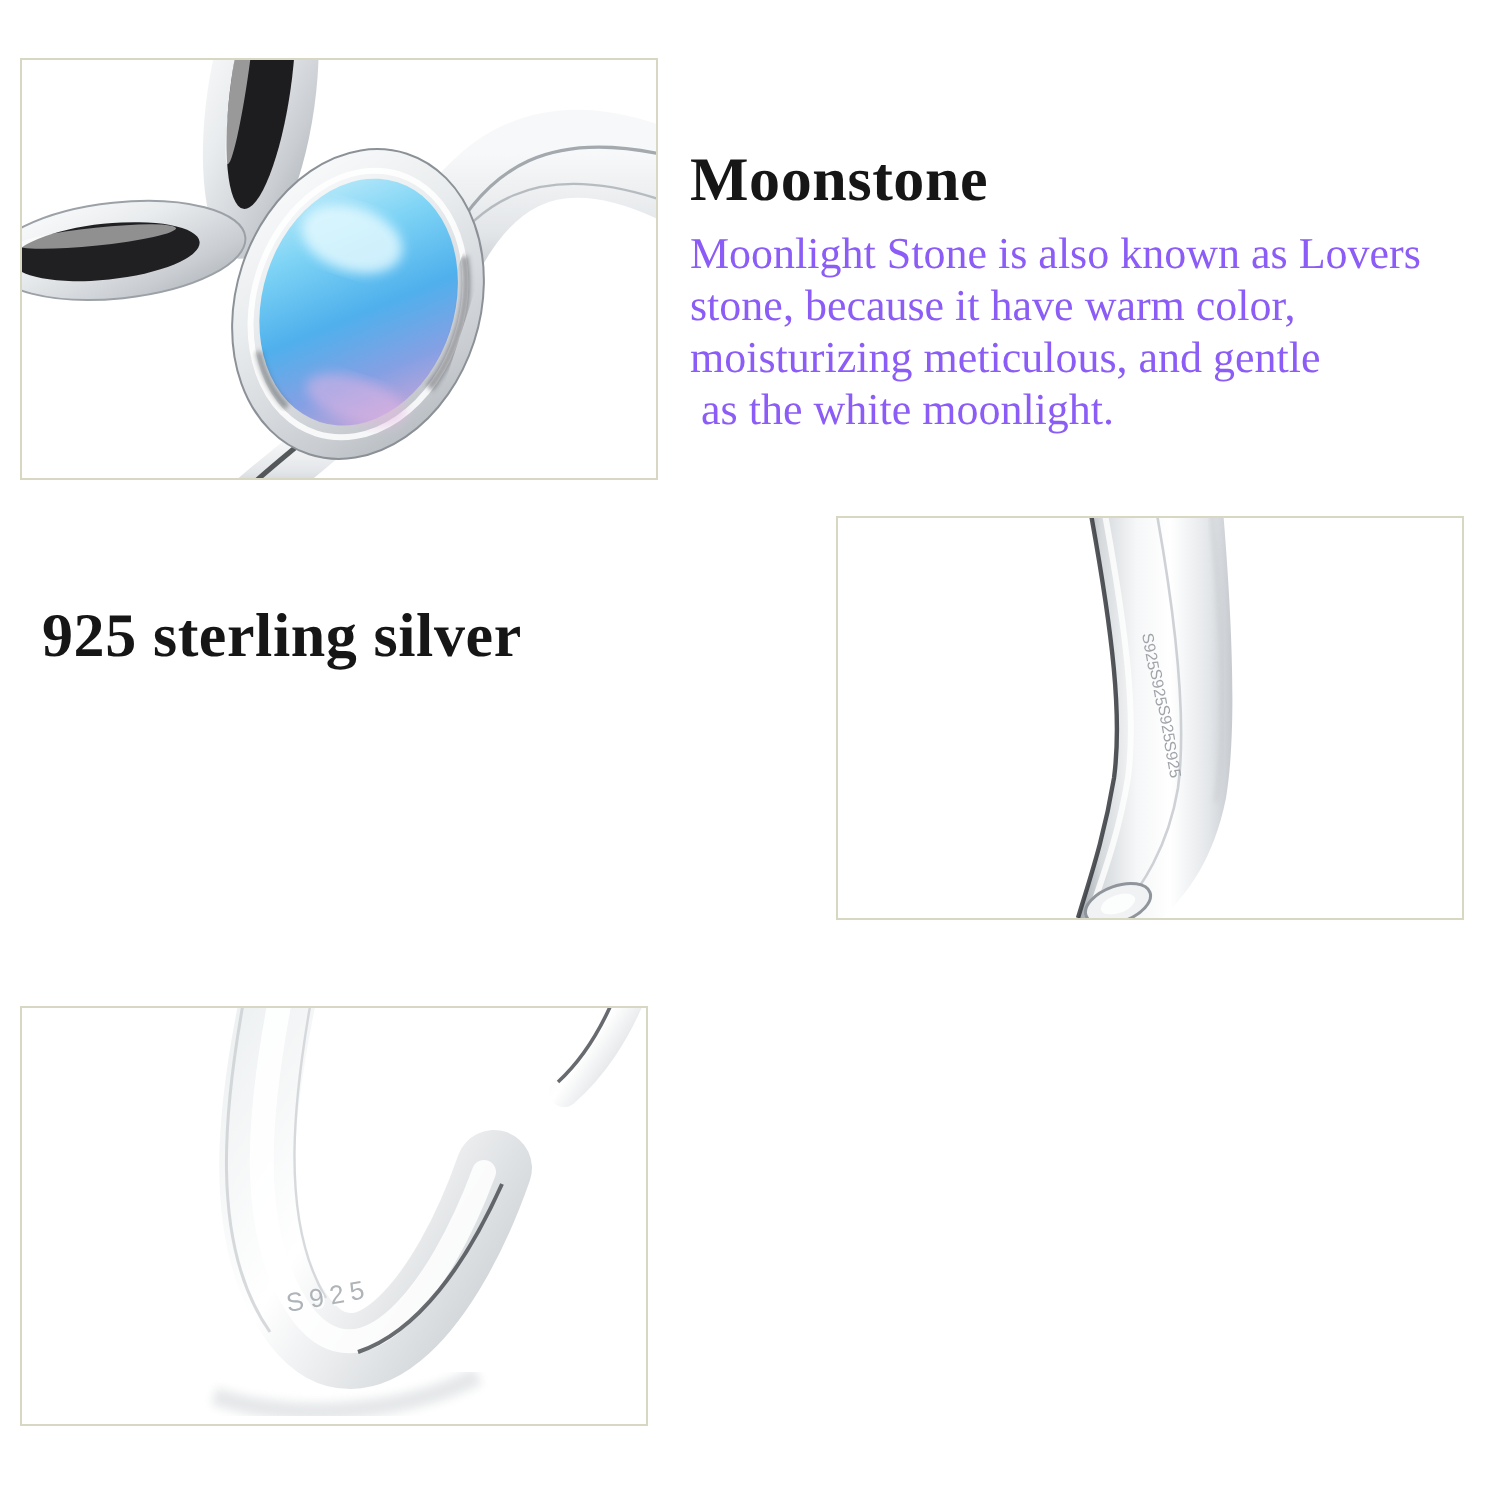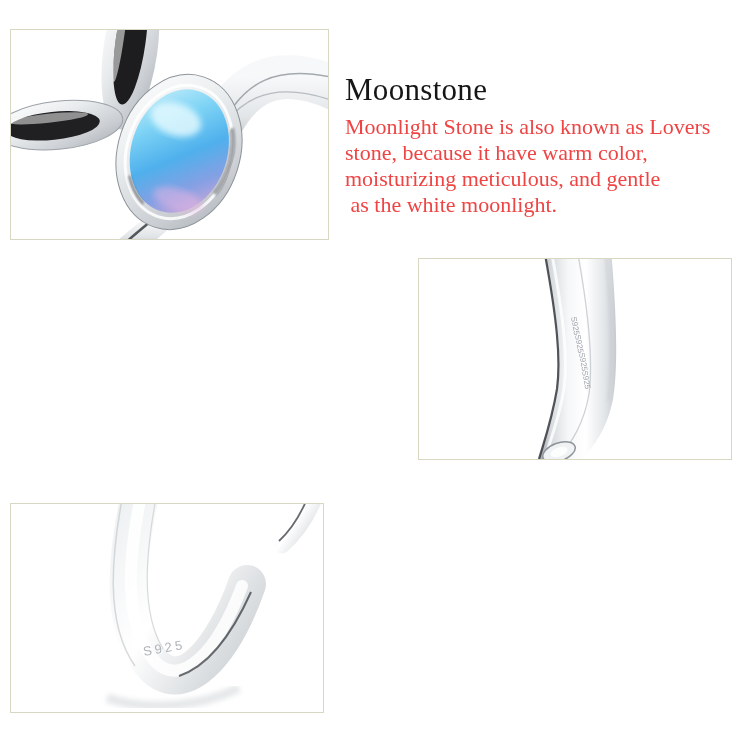--- a/index.html
+++ b/index.html
@@ -14,26 +14,26 @@
   }
   .photo svg{display:block;width:100%;height:100%}
   #ph1{left:10px;top:29px;width:319px;height:211px}
   #ph2{left:418px;top:258px;width:314px;height:202px}
   #ph3{left:10px;top:503px;width:314px;height:210px}
   .tblock{position:absolute}
   #t1{left:345px;top:70px;width:402px}
   #t2{left:21px;top:298px;width:392px}
   #t3{left:345px;top:550px;width:402px}
   .tblock h2{
-    margin:0;font-size:31px;line-height:40px;font-weight:400;
+    margin:0;font-size:31px;line-height:40px;font-weight:700;
     color:#161616;letter-spacing:.3px;
   }
   .tblock p{
     margin:4px 0 0;font-size:22px;line-height:26px;
-    color:#ef4444;white-space:pre-wrap;
+    color:#8b5cf6;white-space:pre-wrap;
   }
 </style>
 </head>
 <body>
 
 <figure class="photo" id="ph1">
   <svg viewBox="0 0 317 209" preserveAspectRatio="none">
     <defs>
       <linearGradient id="sil1" x1="0%" y1="0%" x2="100%" y2="100%">
         <stop offset="0%" stop-color="#ffffff"></stop>
@@ -98,20 +98,21 @@
 
 <section class="tblock" id="t1">
   <h2>Moonstone</h2>
   <p>Moonlight Stone is also known as Lovers
 stone, because it have warm color,
 moisturizing meticulous, and gentle
  as the white moonlight.</p>
 </section>
 
 <section class="tblock" id="t2">
+  <h2>925 sterling silver</h2>
 </section>
 
 <figure class="photo" id="ph2">
   <svg viewBox="0 0 312 200" preserveAspectRatio="none">
     <defs>
       <linearGradient id="band2" x1="0%" y1="0%" x2="100%" y2="0%">
         <stop offset="0%" stop-color="#9fa5ab"></stop>
           <stop offset="15%" stop-color="#d6dadd"></stop>
         <stop offset="38%" stop-color="#f6f7f8"></stop>
           <stop offset="60%" stop-color="#ffffff"></stop>

